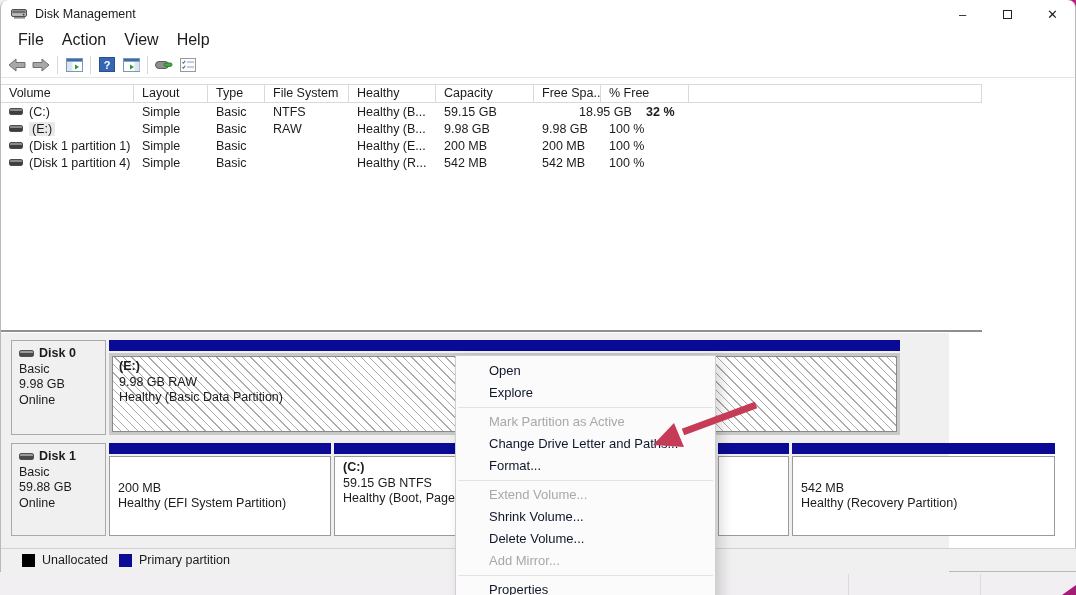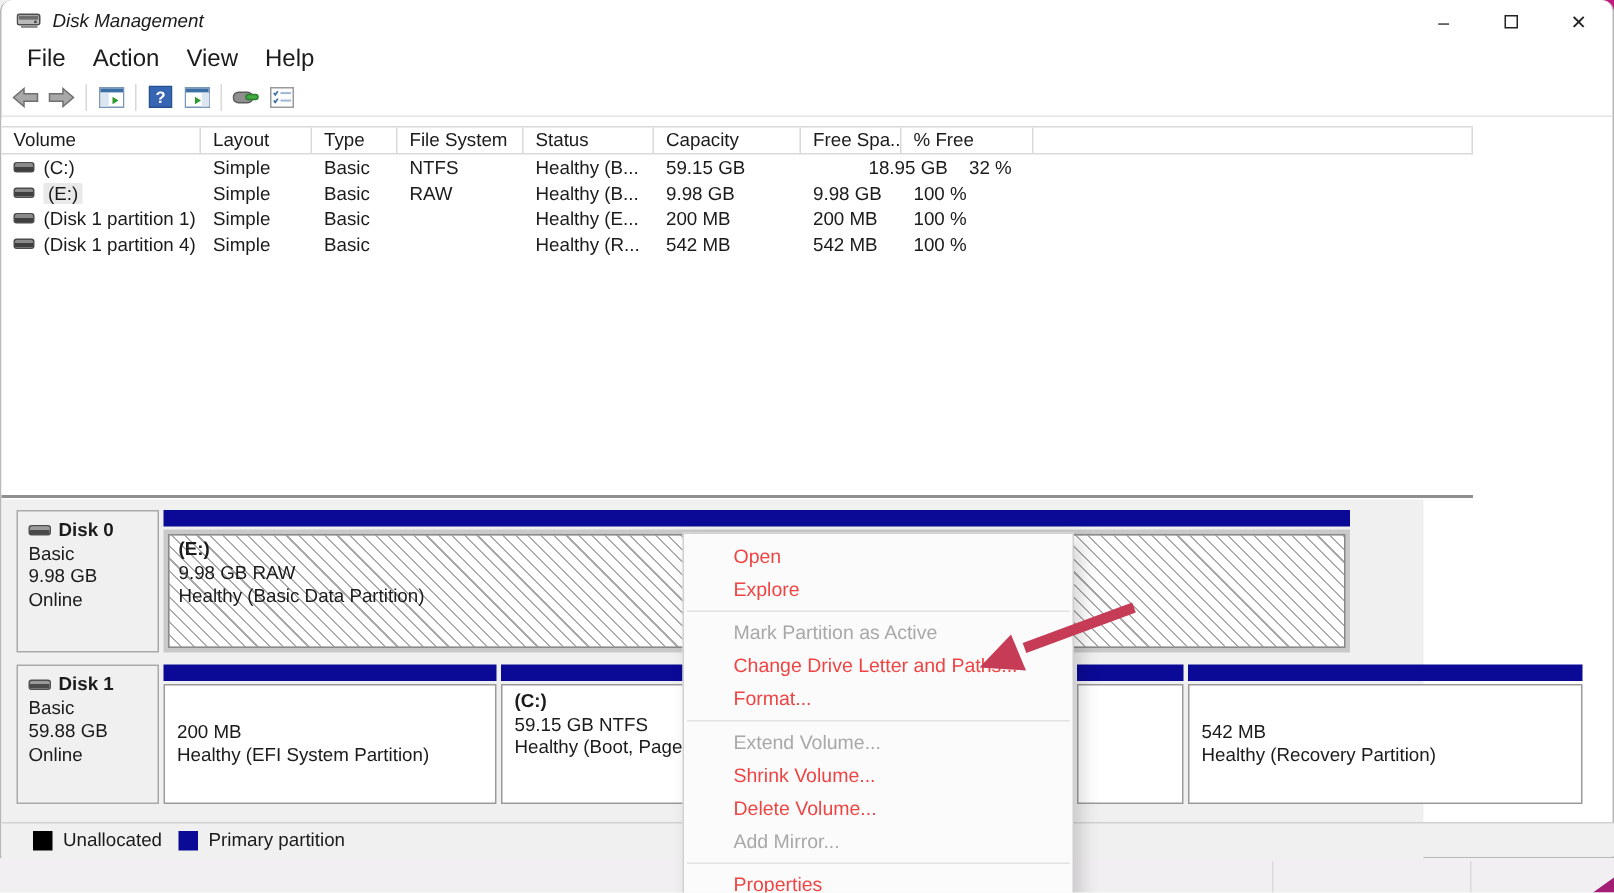--- a/index.html
+++ b/index.html
@@ -10,21 +10,21 @@
   .desktop-accent-br { position:absolute; right:0; bottom:0; width:0; height:0;
         border-left:14px solid transparent; border-bottom:10px solid #a41d74; }
   .desktop-line { position:absolute; top:574px; height:21px; width:1px; background:#dcdadd; }
 
   .window { position:absolute; left:0; top:0; width:1076px; height:572px; background:#ffffff;
             border:1px solid #b9b9b9; border-top:none; border-radius:8px 8px 0 0; }
 
   
   .titlebar { position:absolute; left:0; top:0; width:100%; height:28px; display:flex; align-items:center; }
   .title-icon { margin-left:10px; width:17px; height:14px; }
-  .title-text { margin-left:7px; font-size:12.5px; color:#1b1b1b;font-style:italic; }
+  .title-text { margin-left:7px; font-size:12.5px; color:#1b1b1b; }
   .win-controls { position:absolute; right:0; top:0; height:28px; display:flex; }
   .win-btn { width:45px; height:28px; display:flex; align-items:center; justify-content:center;
              font-size:13px; color:#222; cursor:default; }
   .win-btn.max span { display:inline-block; width:9px; height:9px; border:1px solid #222; }
 
   
   .menubar { position:absolute; left:0; top:28px; width:100%; height:24px; display:flex; align-items:center; padding-left:8px; }
   .menu-item { padding:3px 9px; font-size:16px; color:#1b1b1b; }
 
   
@@ -66,21 +66,21 @@
 
   
   .legend { position:absolute; left:0; top:548px; width:1076px; height:23px; background:#f0f0f0;
             border-top:1px solid #d2d2d2; display:flex; align-items:center; padding-left:21px; gap:11px; }
   .legend-item { display:flex; align-items:center; gap:7px; font-size:12.5px; color:#1b1b1b; }
   .legend-swatch { width:13px; height:13px; }
 
   
   .ctx-menu { position:absolute; left:455px; top:355px; width:261px; height:252px; background:#fbfbfb;
               border:1px solid #cfcfcf; box-shadow:5px 5px 12px rgba(0,0,0,.16); padding-top:4px; z-index:20; }
-  .ctx-item { height:22px; line-height:22px; padding-left:33px; font-size:13px; color:#ef4444; white-space:nowrap; }
+  .ctx-item { height:22px; line-height:22px; padding-left:33px; font-size:13px; color:#0f172a; white-space:nowrap; }
   .ctx-item.disabled { color:#a8a8a8; }
   .ctx-sep { border-top:1px solid #e2e2e2; margin:3px 2px; }
 
   .arrow-overlay { position:absolute; left:0; top:0; width:1076px; height:595px; pointer-events:none; z-index:30; }
 </style>
 </head>
 <body>
 
 <div class="desktop-accent-tr"></div>
 <div class="desktop-line" style="left:848px"></div>
@@ -169,39 +169,39 @@
       </svg>
     </div>
   </div>
 
   <div class="top-pane">
     <div class="vt-header" id="vt-header">
         <div class="vt-hcell" style="width: 133px;">Volume</div>
         <div class="vt-hcell" style="width: 74px;">Layout</div>
         <div class="vt-hcell" style="width: 57px;">Type</div>
         <div class="vt-hcell" style="width: 84px;">File System</div>
-        <div class="vt-hcell" style="width: 87px;">Status</div>
+        <div class="vt-hcell" style="width: 87px;">Healthy</div>
         <div class="vt-hcell" style="width: 98px;">Capacity</div>
         <div class="vt-hcell" style="width: 67px;">Free Spa...</div>
         <div class="vt-hcell" style="width: 88px;">% Free</div>
         <div class="vt-hcell" style="flex: 1 1 0%;"></div>
       </div>
     <div id="vt-body">
         <div class="vt-row">
           <div class="vt-cell" style="width: 133px;">
             <div class="vol-icon"></div>
             <span>(C:)</span>
           </div>
           <div class="vt-cell" style="width: 74px;">Simple</div>
           <div class="vt-cell" style="width: 57px;">Basic</div>
           <div class="vt-cell" style="width: 84px;">NTFS</div>
           <div class="vt-cell" style="width: 87px;">Healthy (B...</div>
           <div class="vt-cell" style="width: 98px;">59.15 GB</div>
           <div class="vt-cell" style="width: 67px; margin-left: 37px;">18.95 GB</div>
-          <div class="vt-cell" style="width: 88px;">32 %</div>
+          <div class="vt-cell" style="width: 88px; font-weight: bold;">32 %</div>
         </div>
         <div class="vt-row">
           <div class="vt-cell" style="width: 133px;">
             <div class="vol-icon"></div>
             <span class="sel-bg">(E:)</span>
           </div>
           <div class="vt-cell" style="width: 74px;">Simple</div>
           <div class="vt-cell" style="width: 57px;">Basic</div>
           <div class="vt-cell" style="width: 84px;">RAW</div>
           <div class="vt-cell" style="width: 87px;">Healthy (B...</div>

